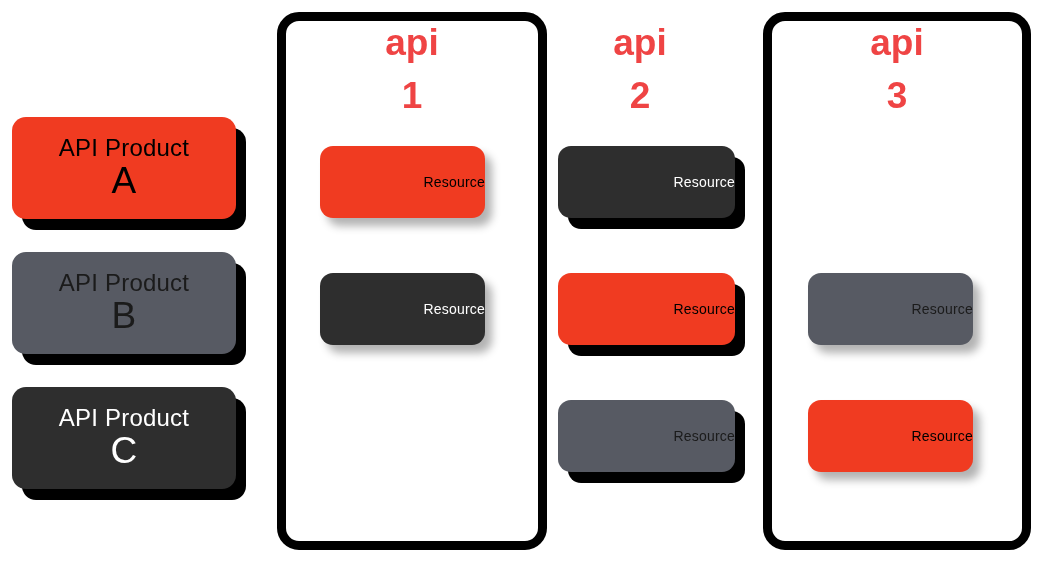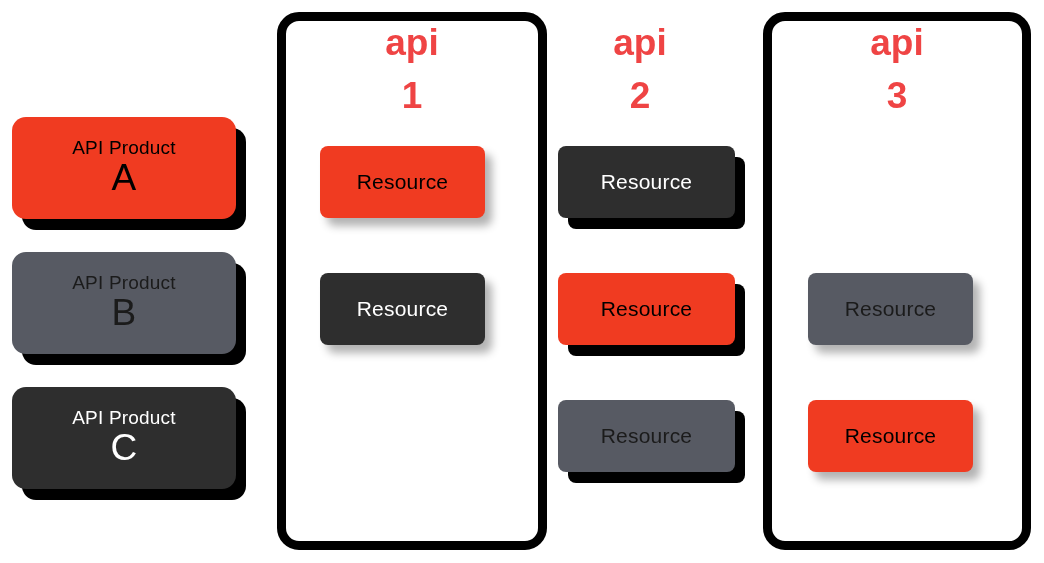--- a/index.html
+++ b/index.html
@@ -28,21 +28,21 @@
     border-radius: 14px;
     display: flex;
     flex-direction: column;
     align-items: center;
     justify-content: center;
     line-height: 1.05;
     
     box-shadow: 10px 11px 0 0 #000000;
   }
   .product-card .pc-title {
-    font-size: 19px;
+    font-size: 24px;
     letter-spacing: 0.2px;
   }
   .product-card .pc-letter {
     font-size: 37px;
     margin-top: 1px;
     letter-spacing: 0.5px;
   }
   .pc-orange { background: #F03B21; color: #000000; }
   .pc-gray   { background: #575A63; color: #1b1b1b; }
   .pc-dark   { background: #2E2E2E; color: #ffffff; }
@@ -68,25 +68,25 @@
     letter-spacing: 0px;
   }
   .api-label .api-num {
     display: block;
     font-size: 37px;
     margin-top: 16px;
   }
 
   
   .resource {
-    border-radius: 8px;
+    border-radius: 13px;
     display: flex;
     align-items: center;
-    justify-content: center;
-    font-size: 21px;
+    justify-content: flex-end;
+    font-size: 14px;
     letter-spacing: 0.2px;
   }
   .res-orange { background: #F03B21; color: #000000; }
   .res-gray   { background: #575A63; color: #1b1b1b; }
   .res-dark   { background: #2E2E2E; color: #ffffff; }
 
   
   .shadow-soft { box-shadow: 7px 8px 9px 0 rgba(0,0,0,0.30); }
   
   .shadow-hard { box-shadow: 10px 11px 0 0 #000000; }

